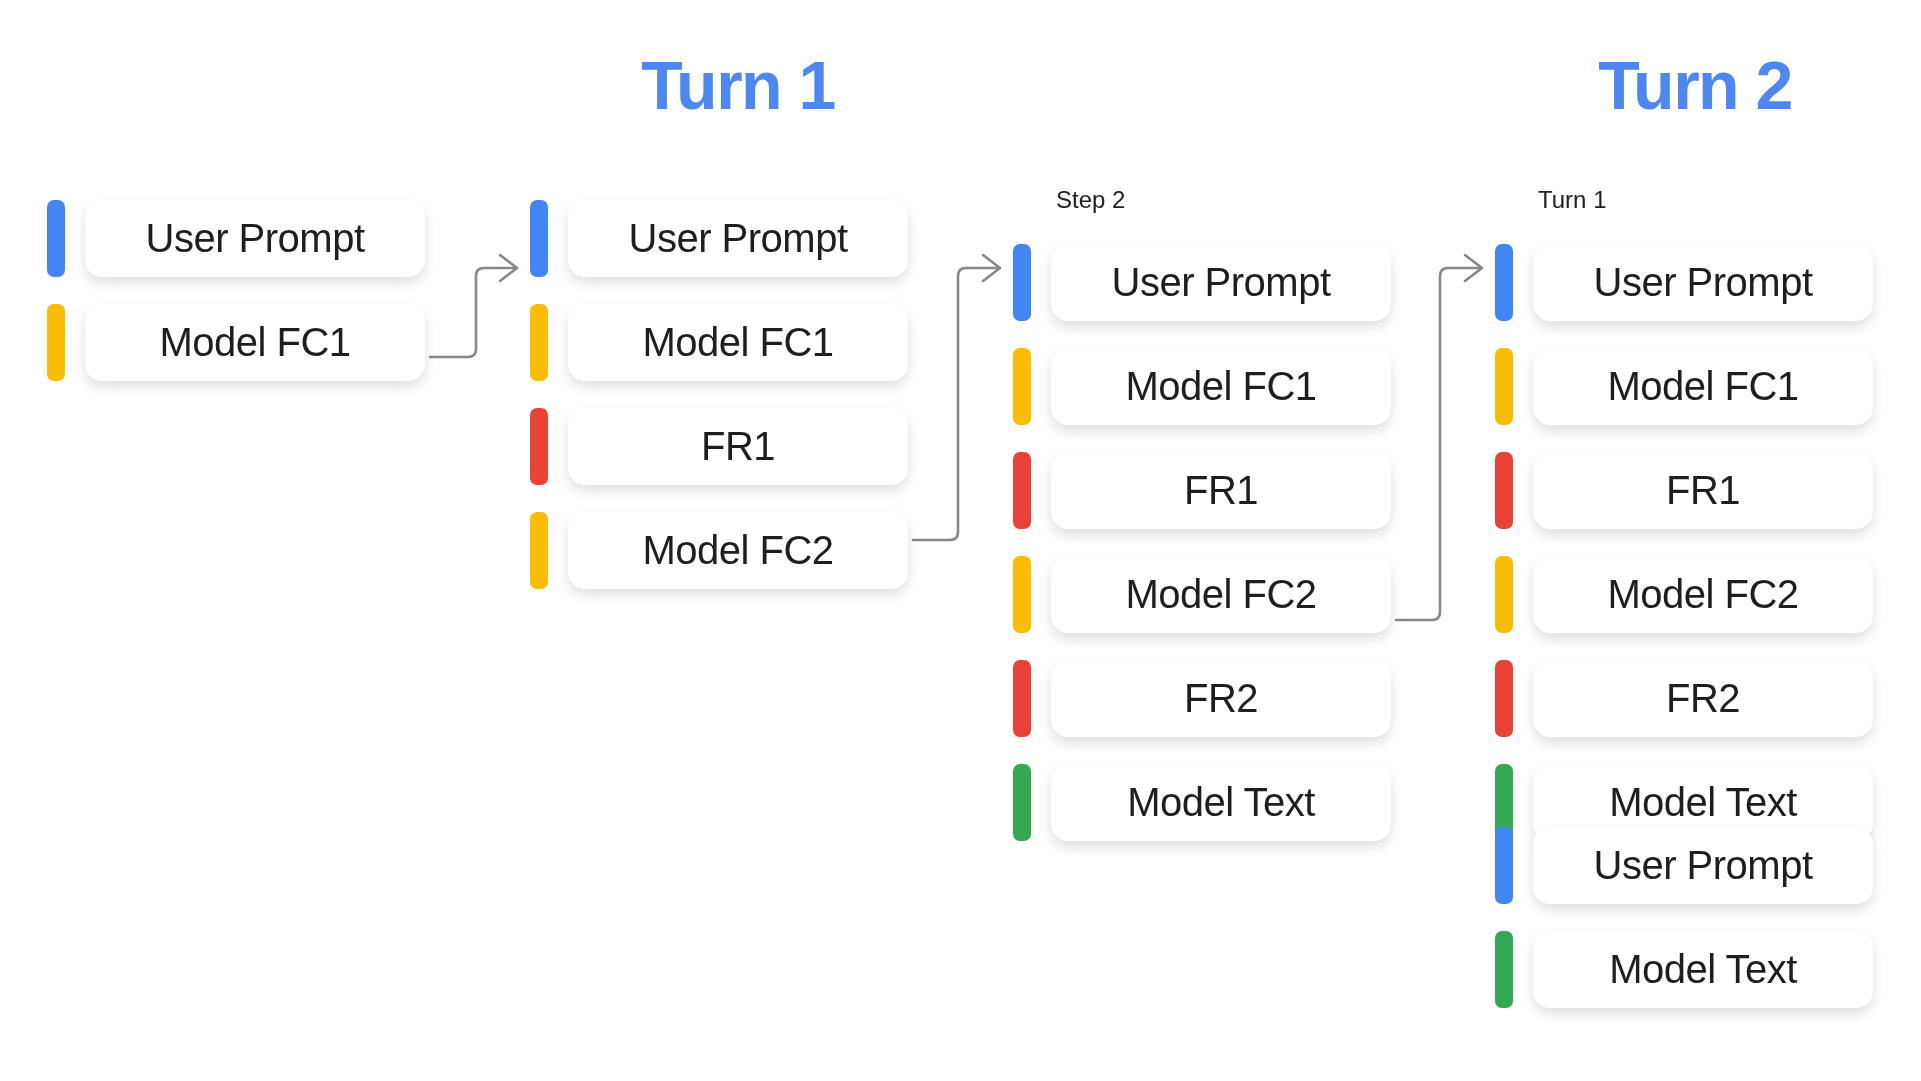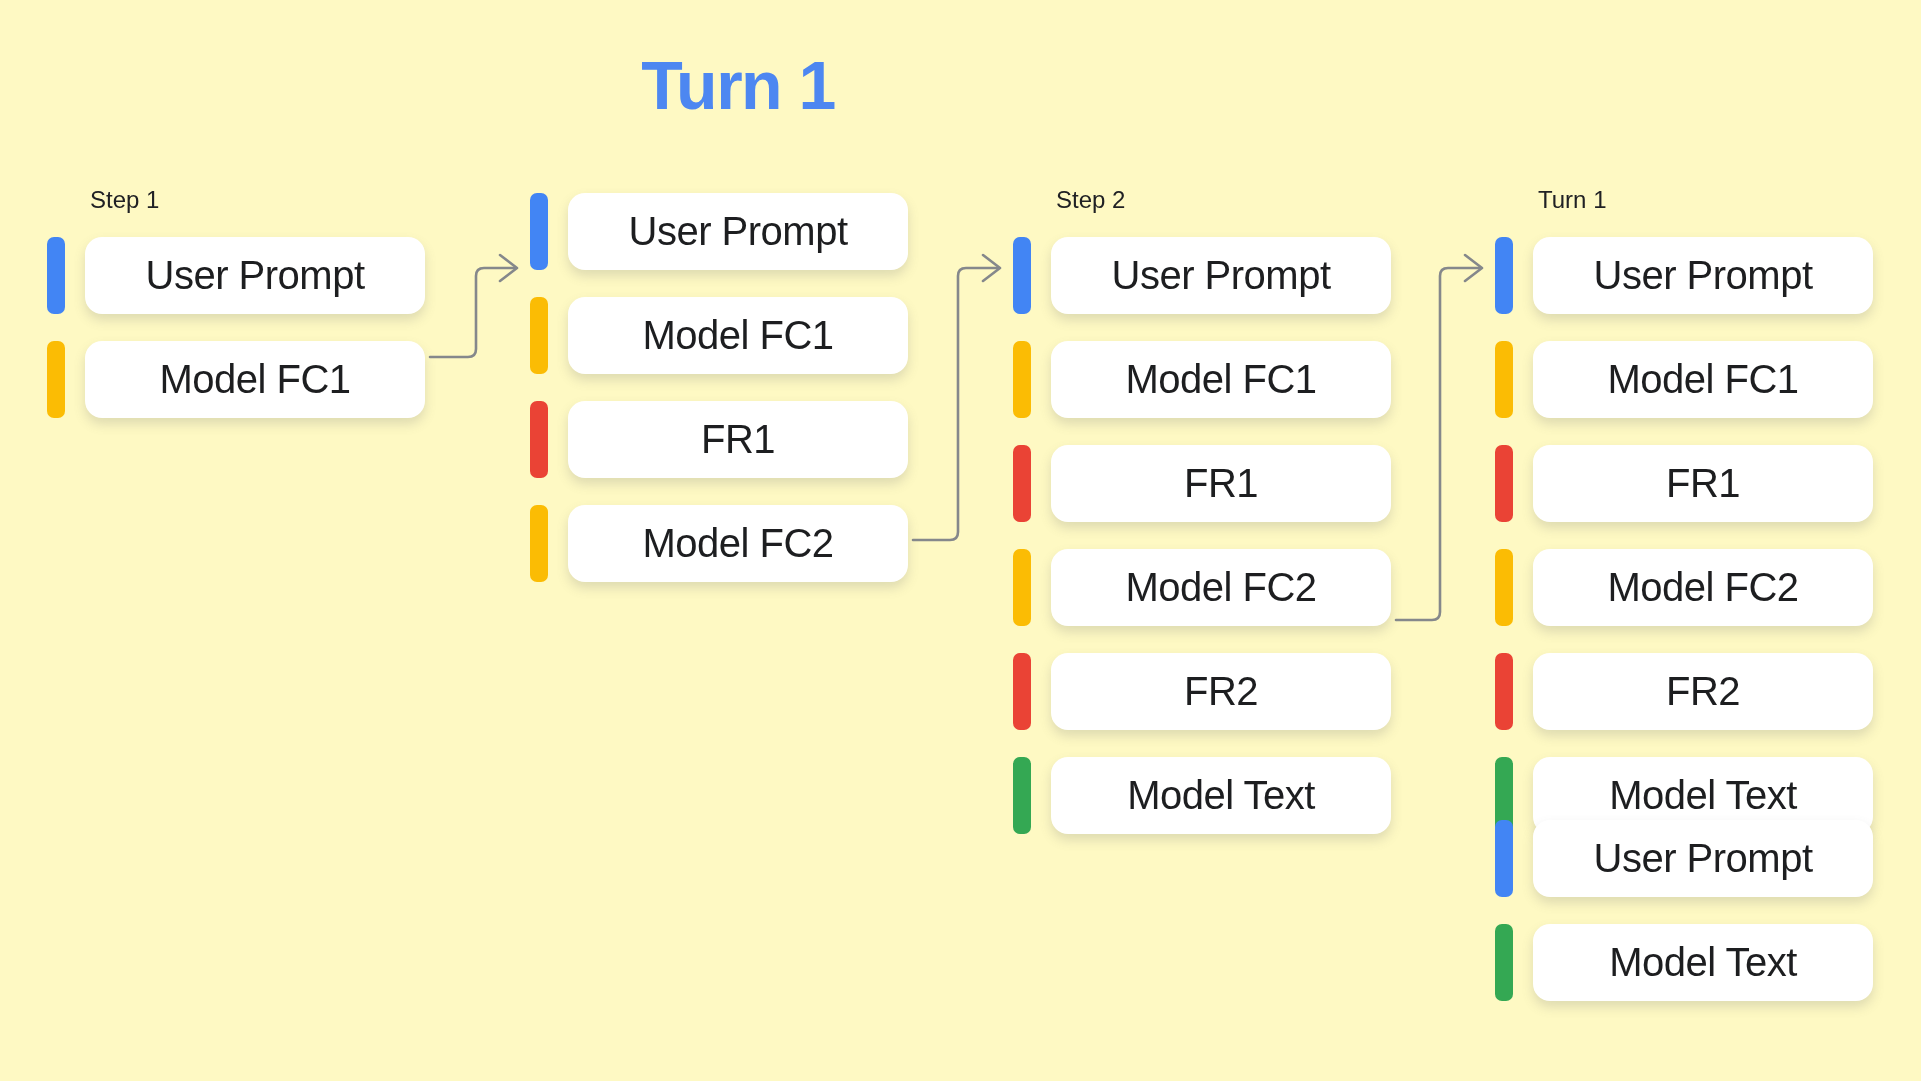--- a/index.html
+++ b/index.html
@@ -34,21 +34,21 @@
     margin-left:43px;
     font-size:24px;
     color:#202124;
     height:27px;
     line-height:27px;
     margin-bottom:17px;
     white-space:nowrap;
   }
   .row{
     display:flex;
-    align-items:center;
+    align-items:flex-end;
     margin-bottom:13px;
     height:91px;
   }
   .bar{
     width:18px;
     height:77px;
     border-radius:7px;
     flex:0 0 18px;
   }
   .box{
@@ -76,26 +76,26 @@
   svg.arrows path{
     fill:none;
     stroke-width:2.6;
     stroke-linecap:round;
     stroke-linejoin:round;
   }
 </style>
 </head>
 <body style="background: rgb(233, 234, 238);">
 
-<div class="canvas" style="background: #fef9c3;">
+<div class="canvas" style="background: #ffffff;">
 
   <div class="turn-title" id="title-turn-1" style="color: rgb(77, 135, 241);">Turn 1</div>
+  <div class="turn-title" id="title-turn-2" style="color: rgb(77, 135, 241);">Turn 2</div>
 
   <div class="col" id="col-step-1">
-    <div class="col-label">Step 1</div>
     <div class="row">
       <span class="bar" style="background: rgb(66, 133, 244);"></span>
       <div class="box">
           <span>User Prompt</span>
         </div>
     </div>
     <div class="row">
       <span class="bar" style="background: rgb(251, 188, 4);"></span>
       <div class="box">
           <span>Model FC1</span>

